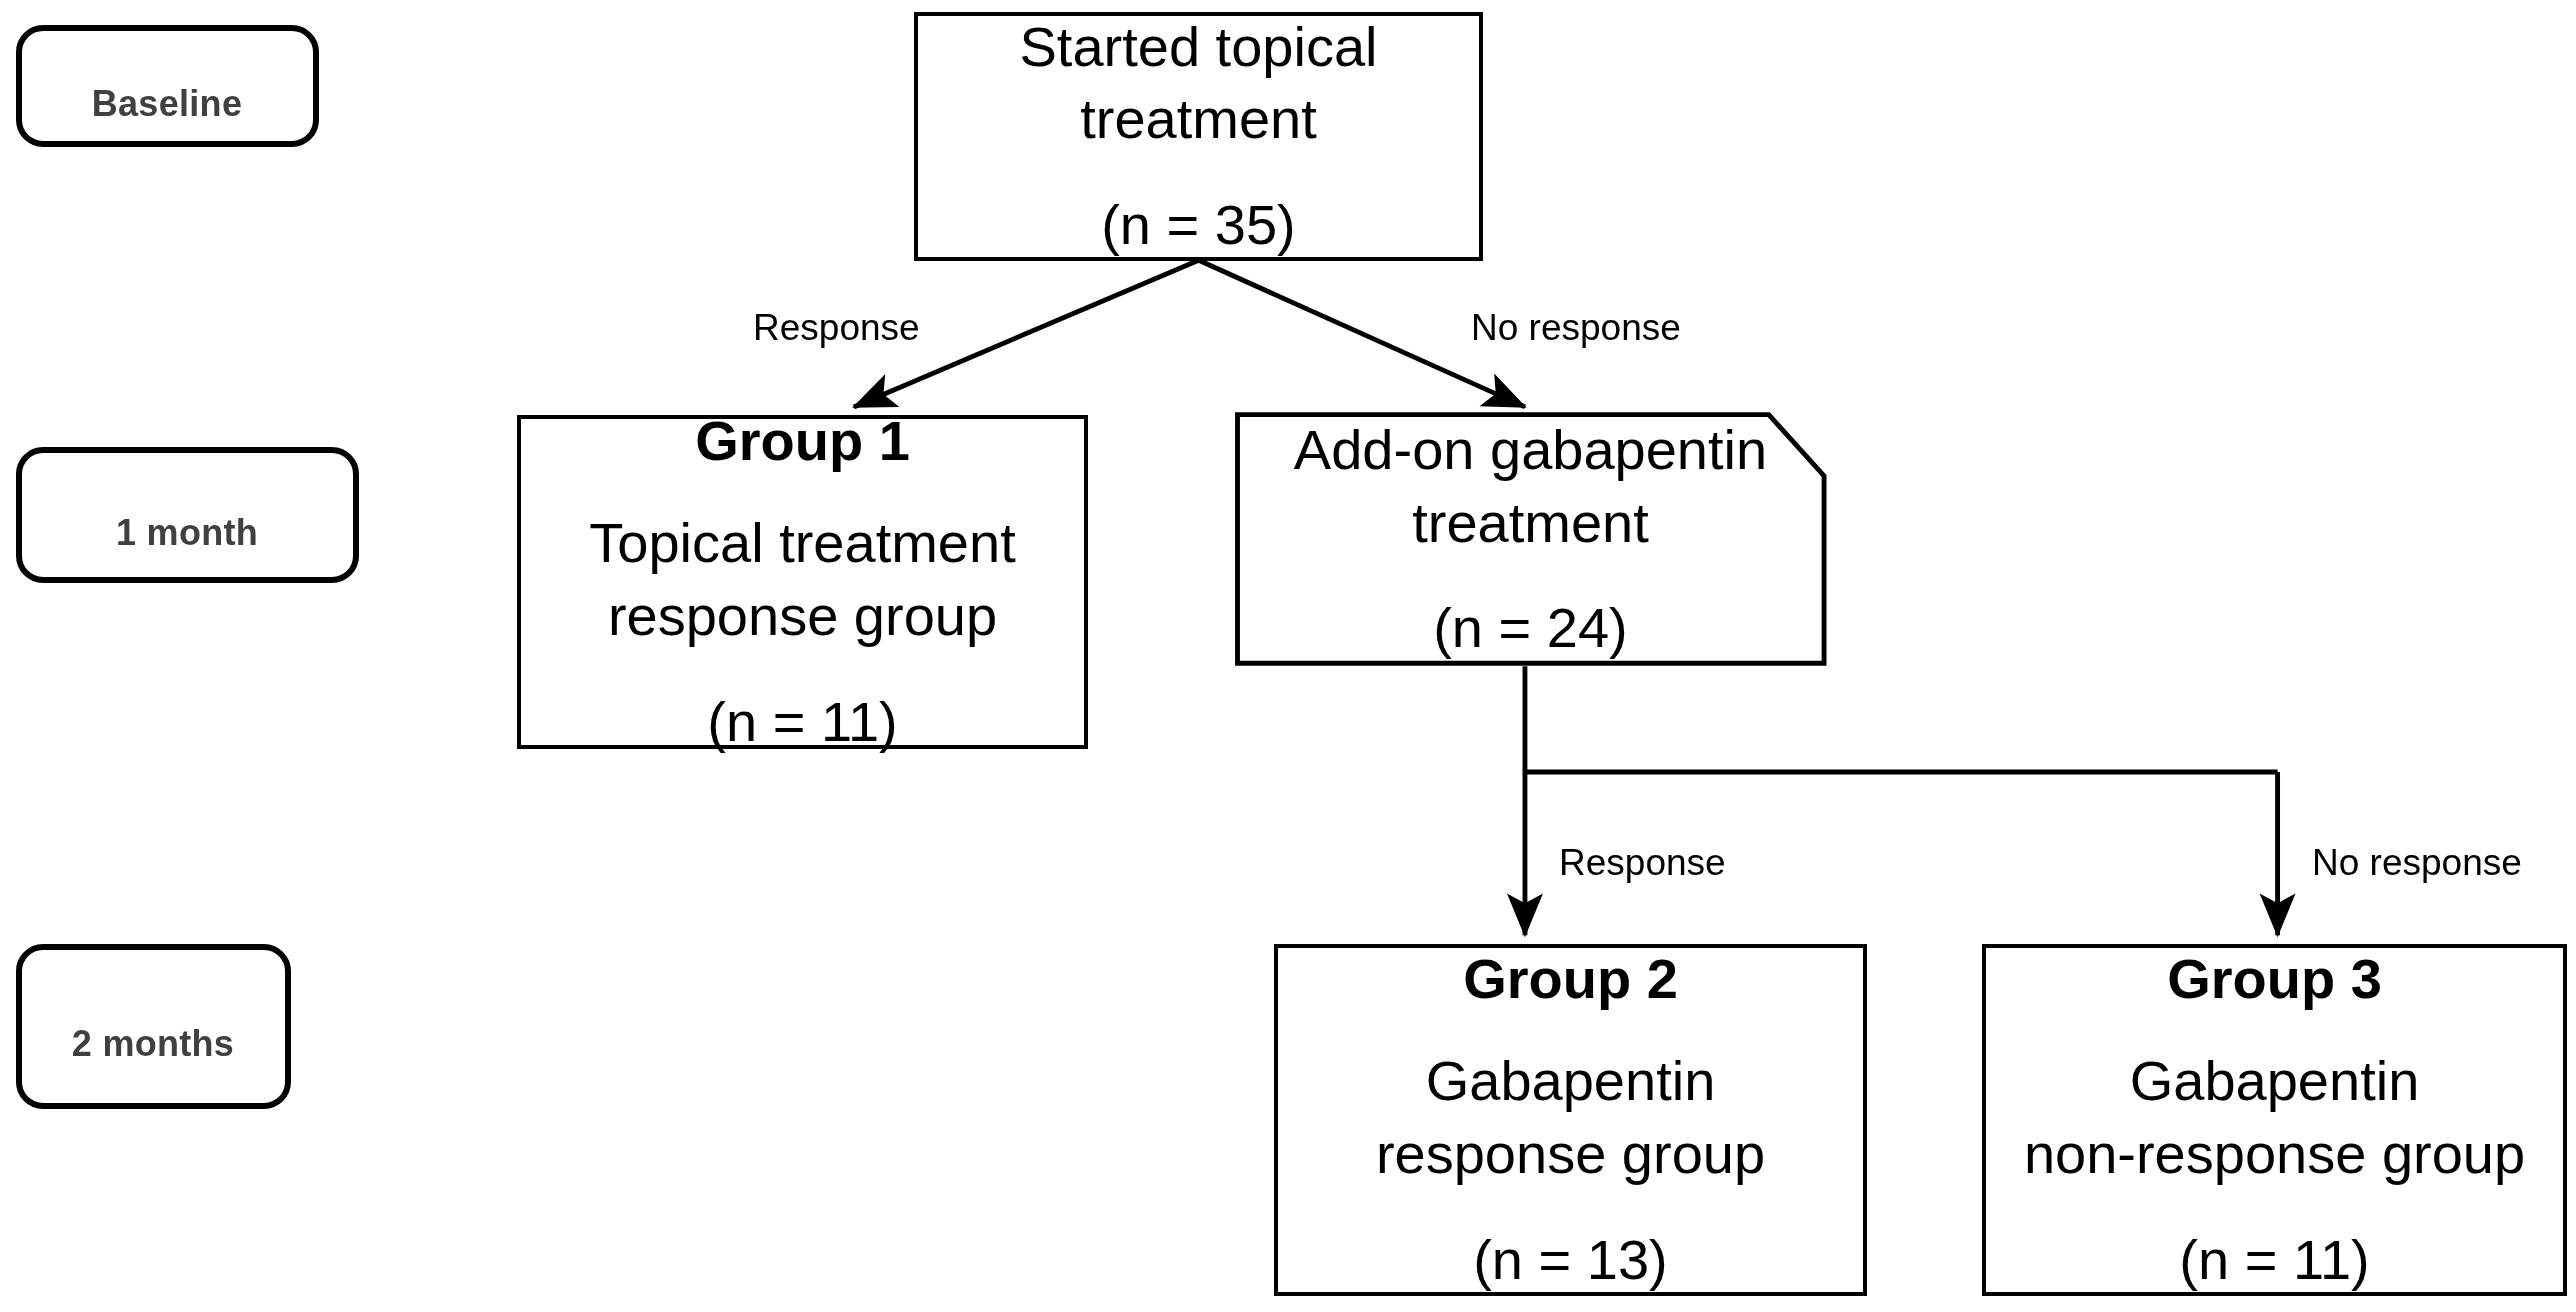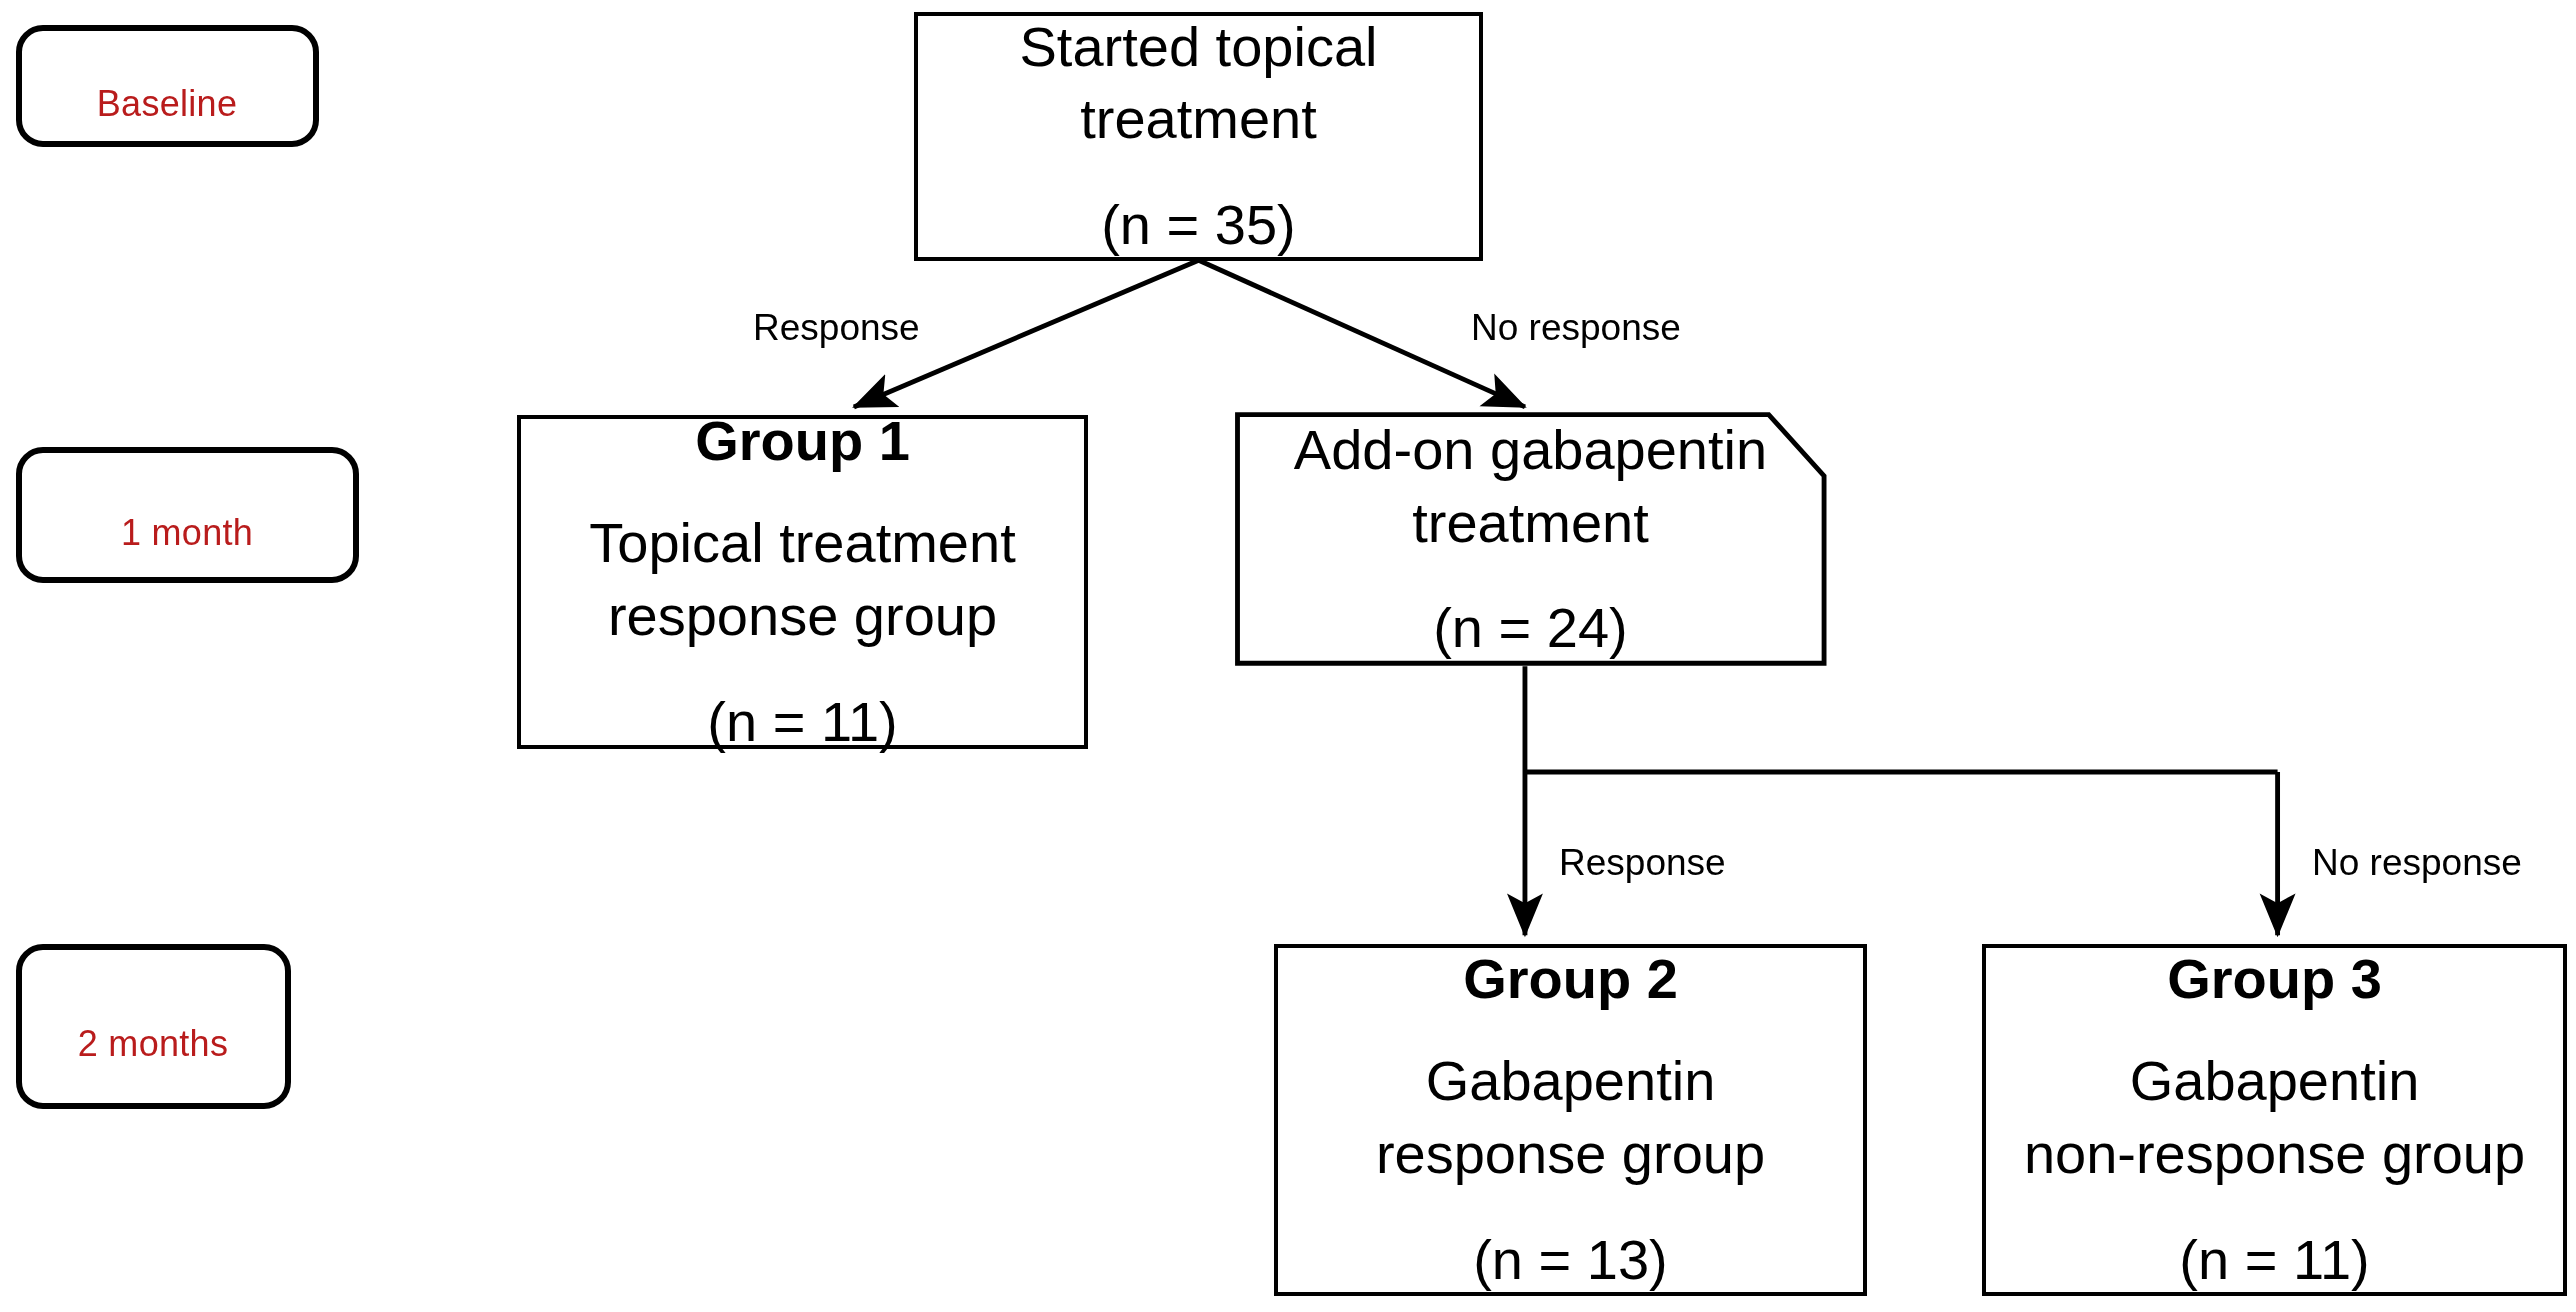--- a/index.html
+++ b/index.html
@@ -21,22 +21,22 @@
     box-sizing: border-box;
     border: 6.8px solid #000000;
     border-radius: 27px;
     background: #ffffff;
     display: flex;
     align-items: center;
     justify-content: center;
   }
   .stage-label {
     font-size: 36px;
-    font-weight: normal;
-    color: #b91c1c;
+    font-weight: bold;
+    color: #404040;
     line-height: 1.2;
     letter-spacing: 0.3px;
     margin-top: 35px;
   }
   
   .node-box {
     position: absolute;
     box-sizing: border-box;
     border: 4.9px solid #000000;
     background: #ffffff;

